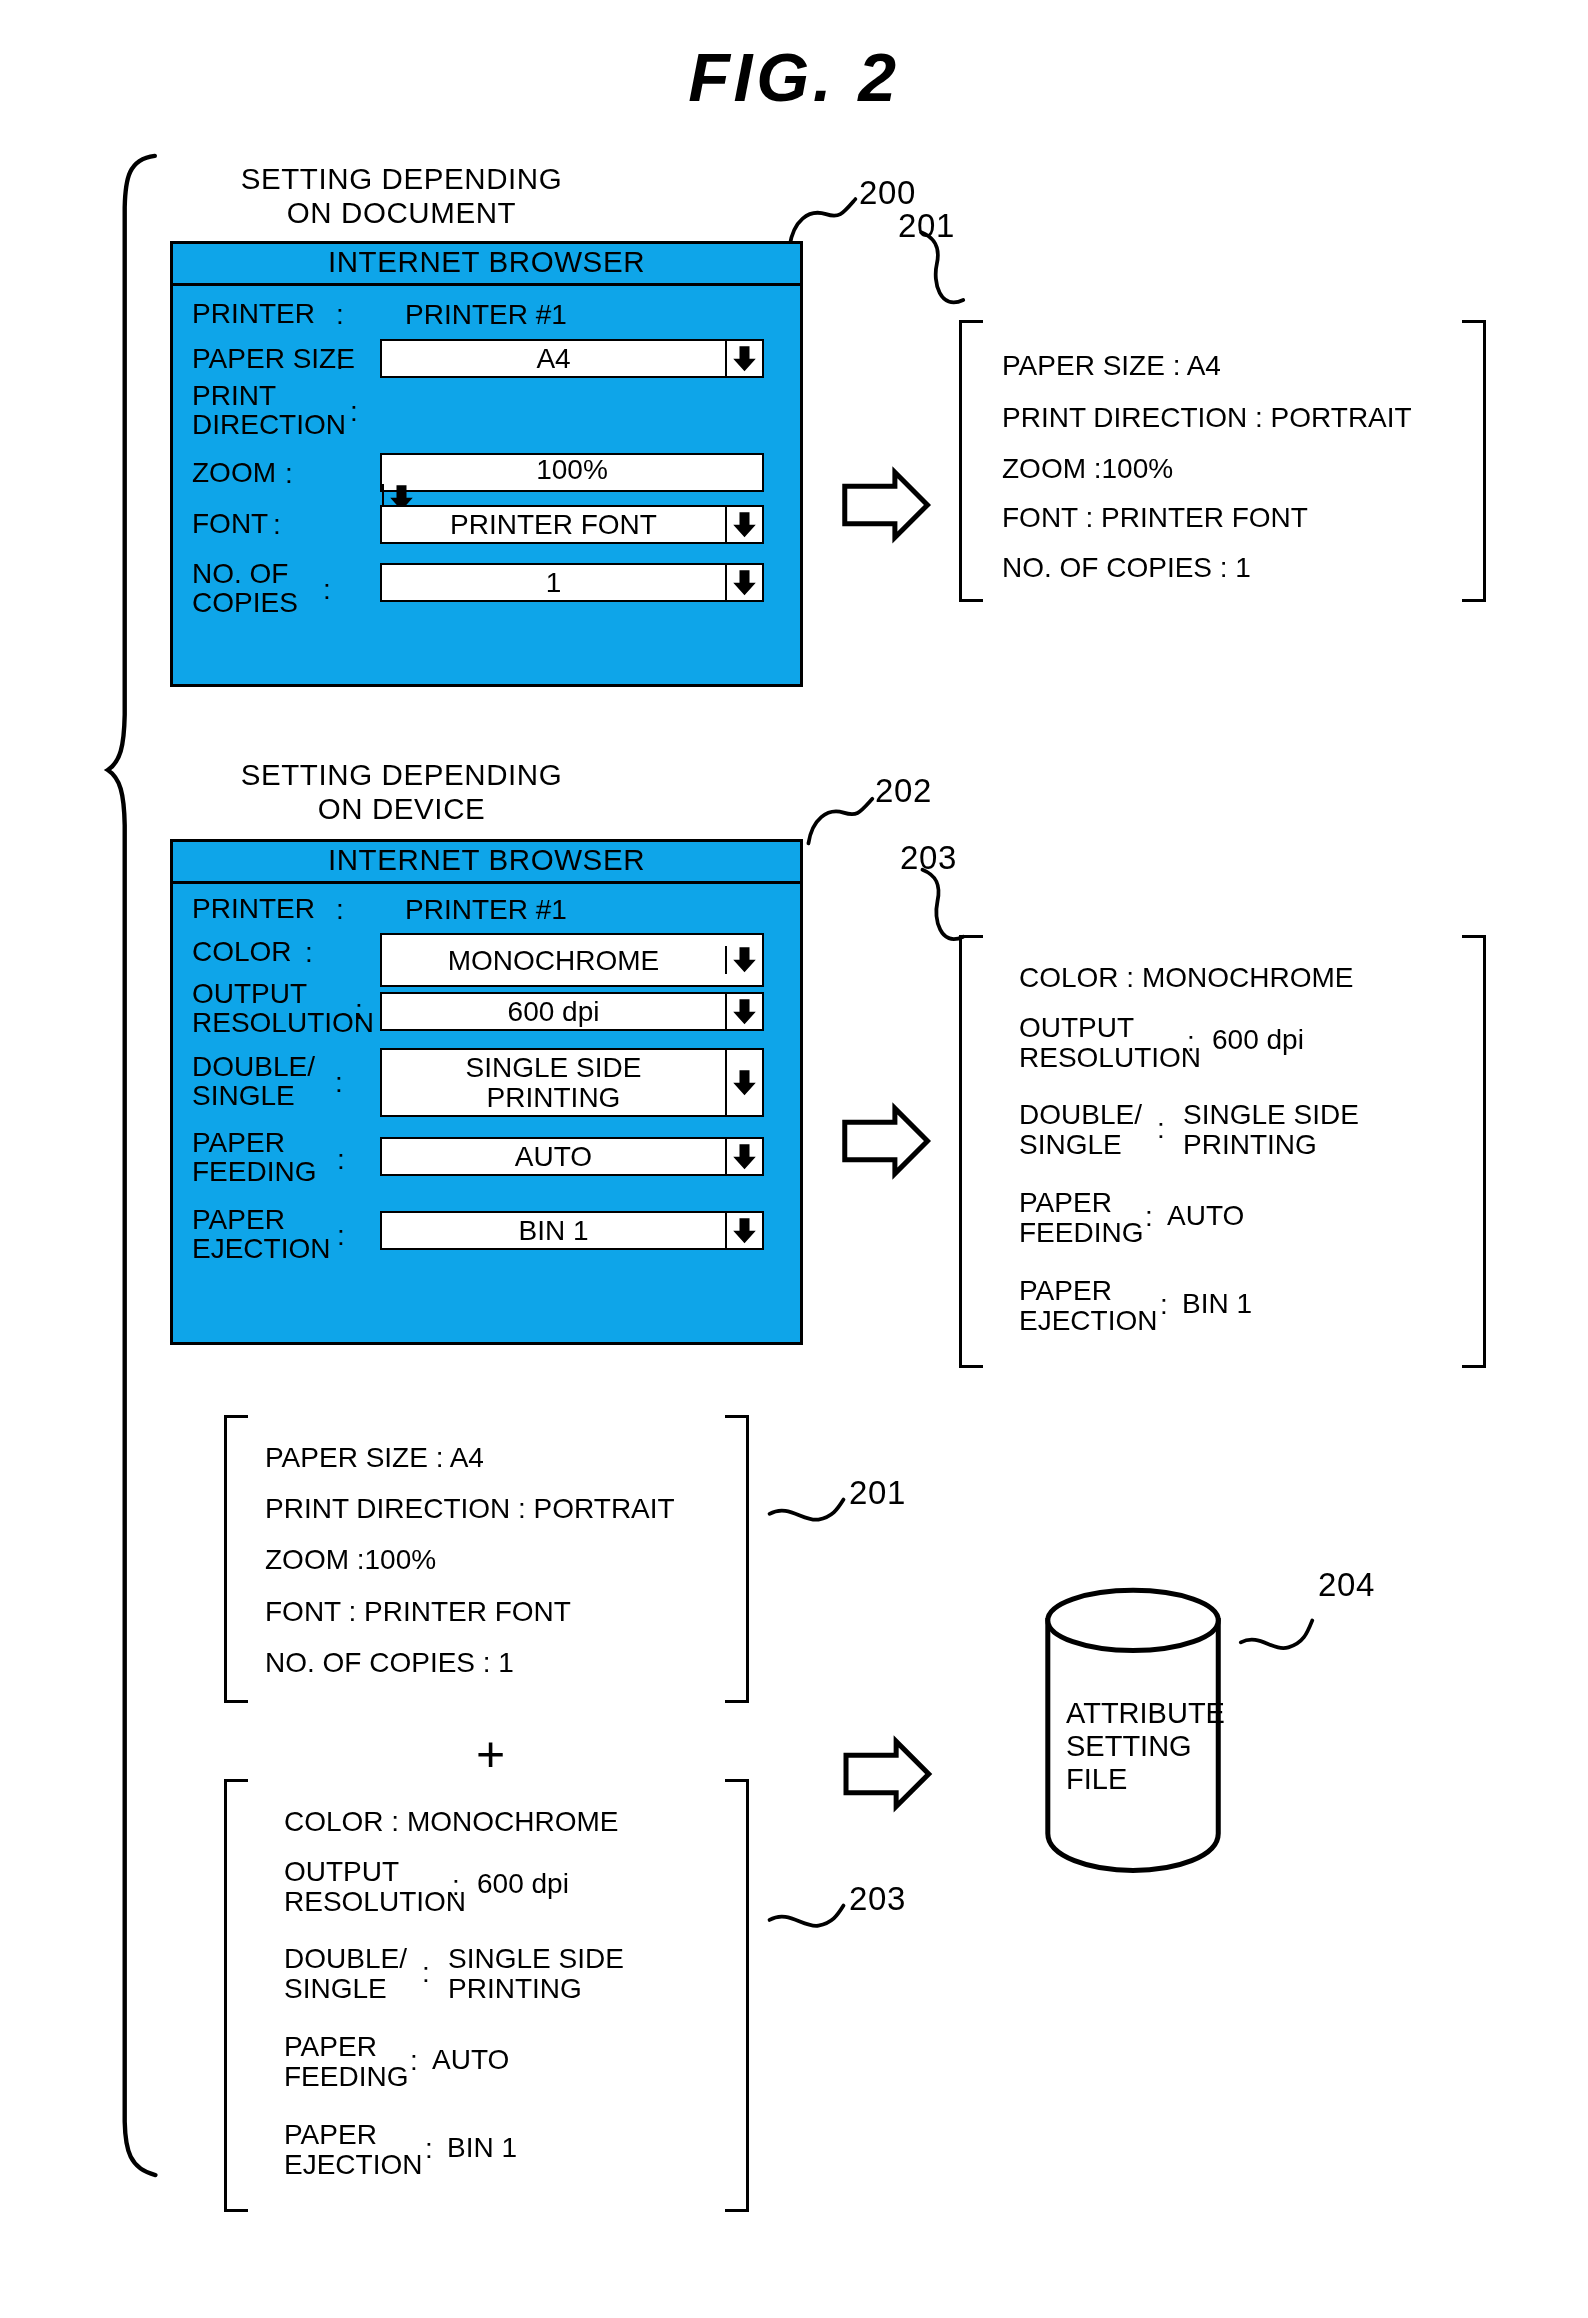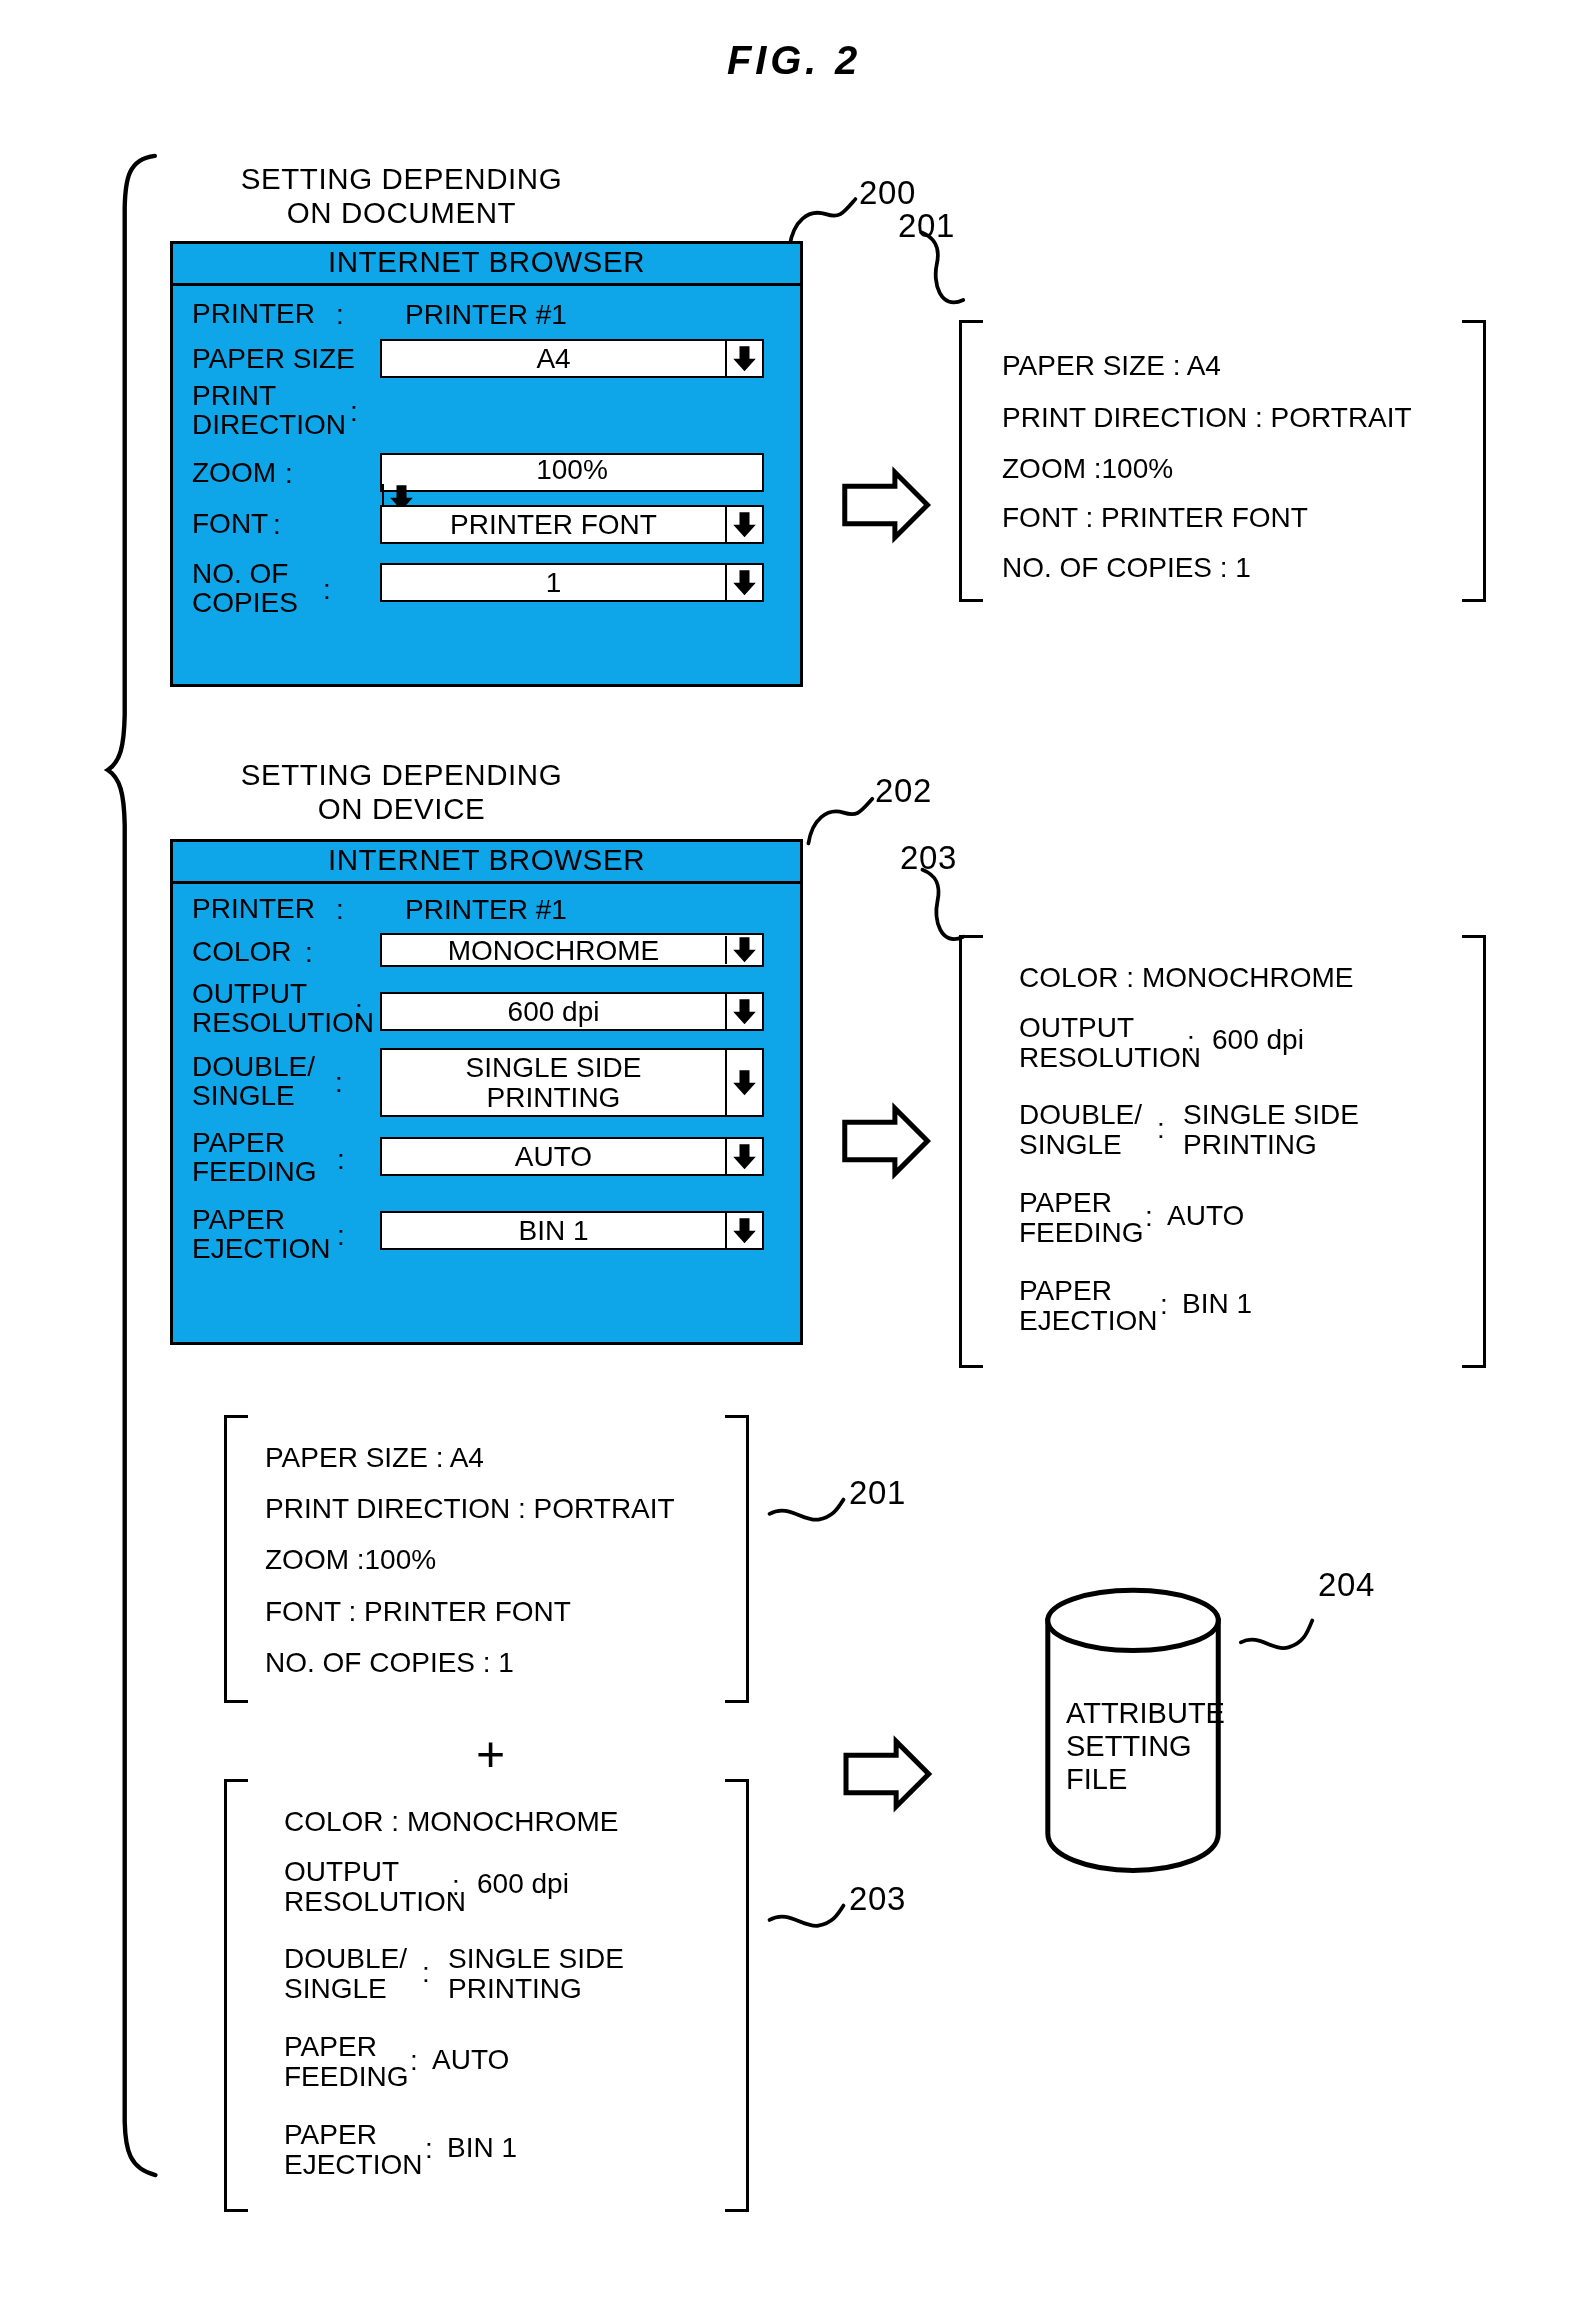--- a/index.html
+++ b/index.html
@@ -5,21 +5,21 @@
   html,body{margin:0;padding:0;background:#fff;}
   body{
     width:1588px;height:2319px;position:relative;overflow:hidden;
     font-family:"Liberation Sans",sans-serif;color:#000;
     -webkit-font-smoothing:none;
   }
   .abs{position:absolute;}
   
   #fig-title{
     left:0;top:38px;width:1588px;text-align:center;
-    font-size:40px;font-style:italic;font-weight:bold;
+    font-size:68px;font-style:italic;font-weight:bold;
     letter-spacing:3.8px;font-family:"Liberation Sans",sans-serif;
   }
   
   .section-caption{
     font-size:29.5px;line-height:34px;text-align:center;letter-spacing:0.6px;
   }
   
   .dialog{
     border:3.1px solid #000;background:#0ea5e9;box-sizing:border-box;
   }
@@ -207,21 +207,21 @@
 <div class="abs dialog" style="left:170px;top:839px;width:633px;height:506px;">
   <div class="dialog-title">INTERNET BROWSER</div>
   <div class="dialog-body">
 
     <div class="row-label" style="left:19px;top:10px;">PRINTER</div>
     <div class="row-colon" style="left:163px;top:10px;">:</div>
     <div class="row-static" style="left:232px;top:10px;">PRINTER #1</div>
 
     <div class="row-label" style="left:19px;top:53px;">COLOR</div>
     <div class="row-colon" style="left:132px;top:53px;">:</div>
-    <div class="combo" style="left:207px;top:49px;width:384px;height:34px;align-items:center;">
+    <div class="combo" style="left:207px;top:49px;width:384px;height:54px;align-items:center;">
       <div class="combo-value">MONOCHROME</div>
       <div class="combo-btn">
         <svg class="arrow-down" width="25" height="27.6" viewBox="0 0 40 44">
           <path d="M12 2 H28 V22 H38 L20 42 L2 22 H12 Z" fill="#000"></path>
         </svg>
       </div>
     </div>
 
     <div class="row-label" style="left:19px;top:95px;">
       <div>OUTPUT</div>

